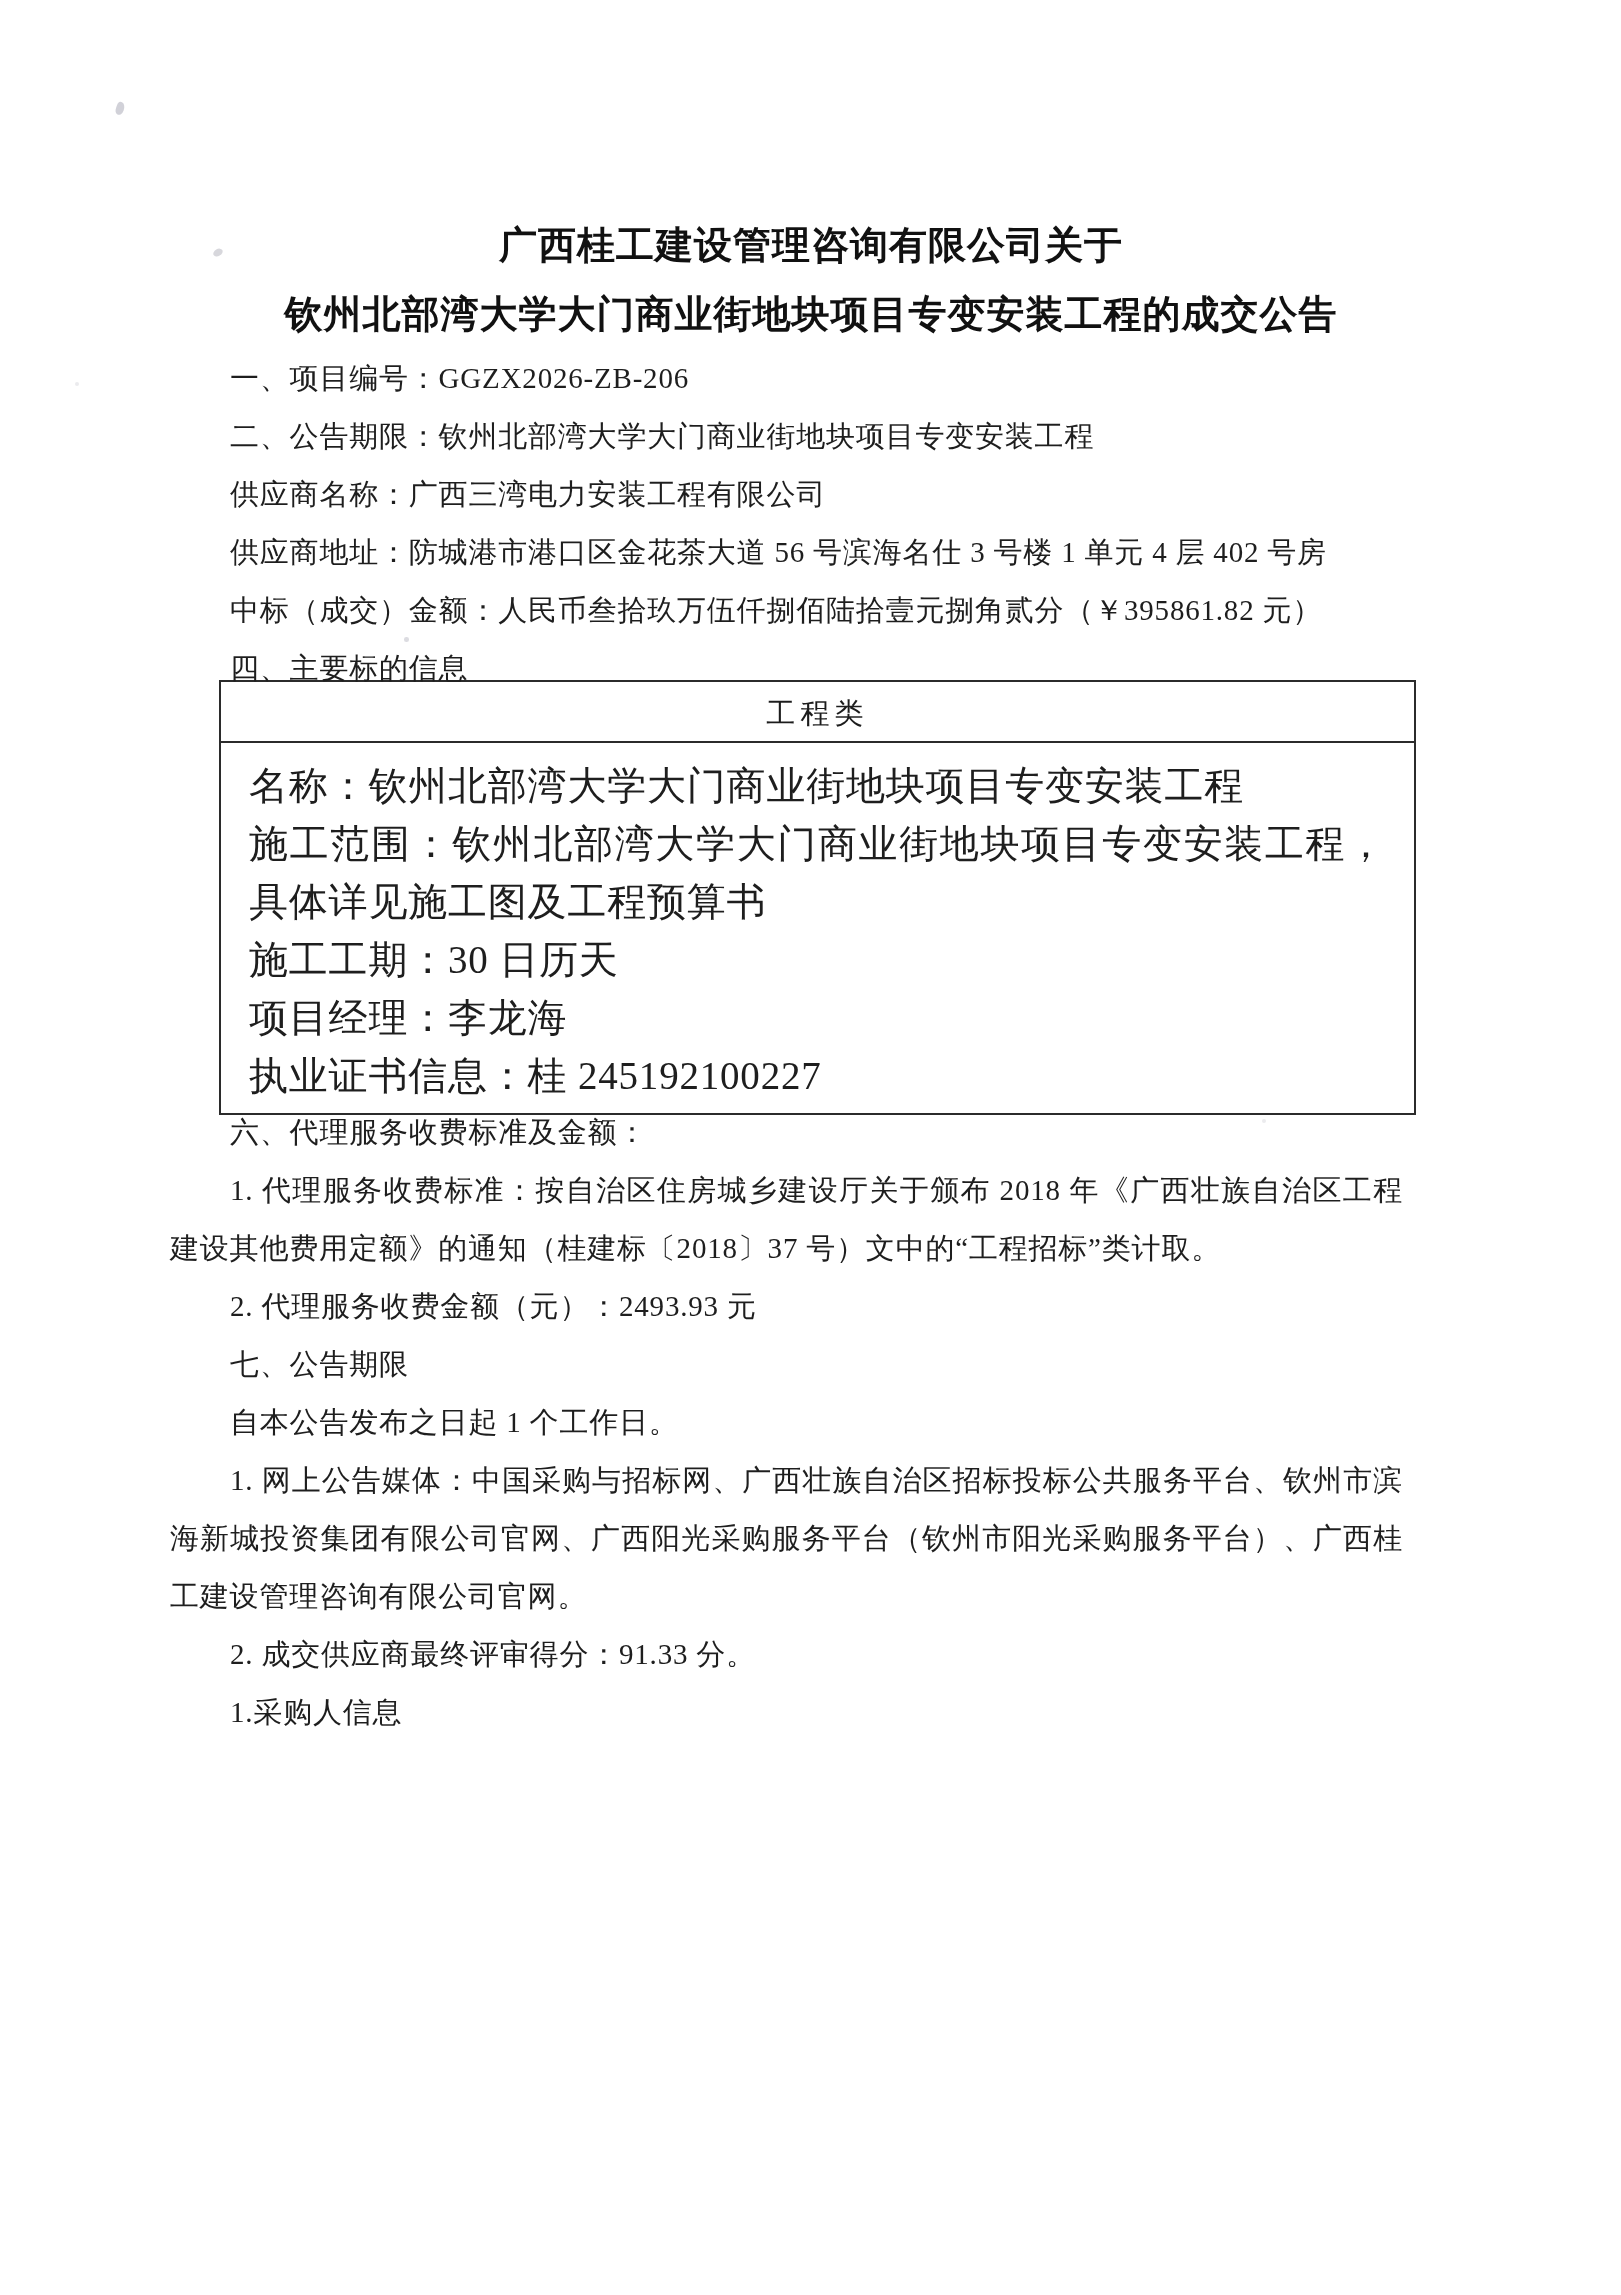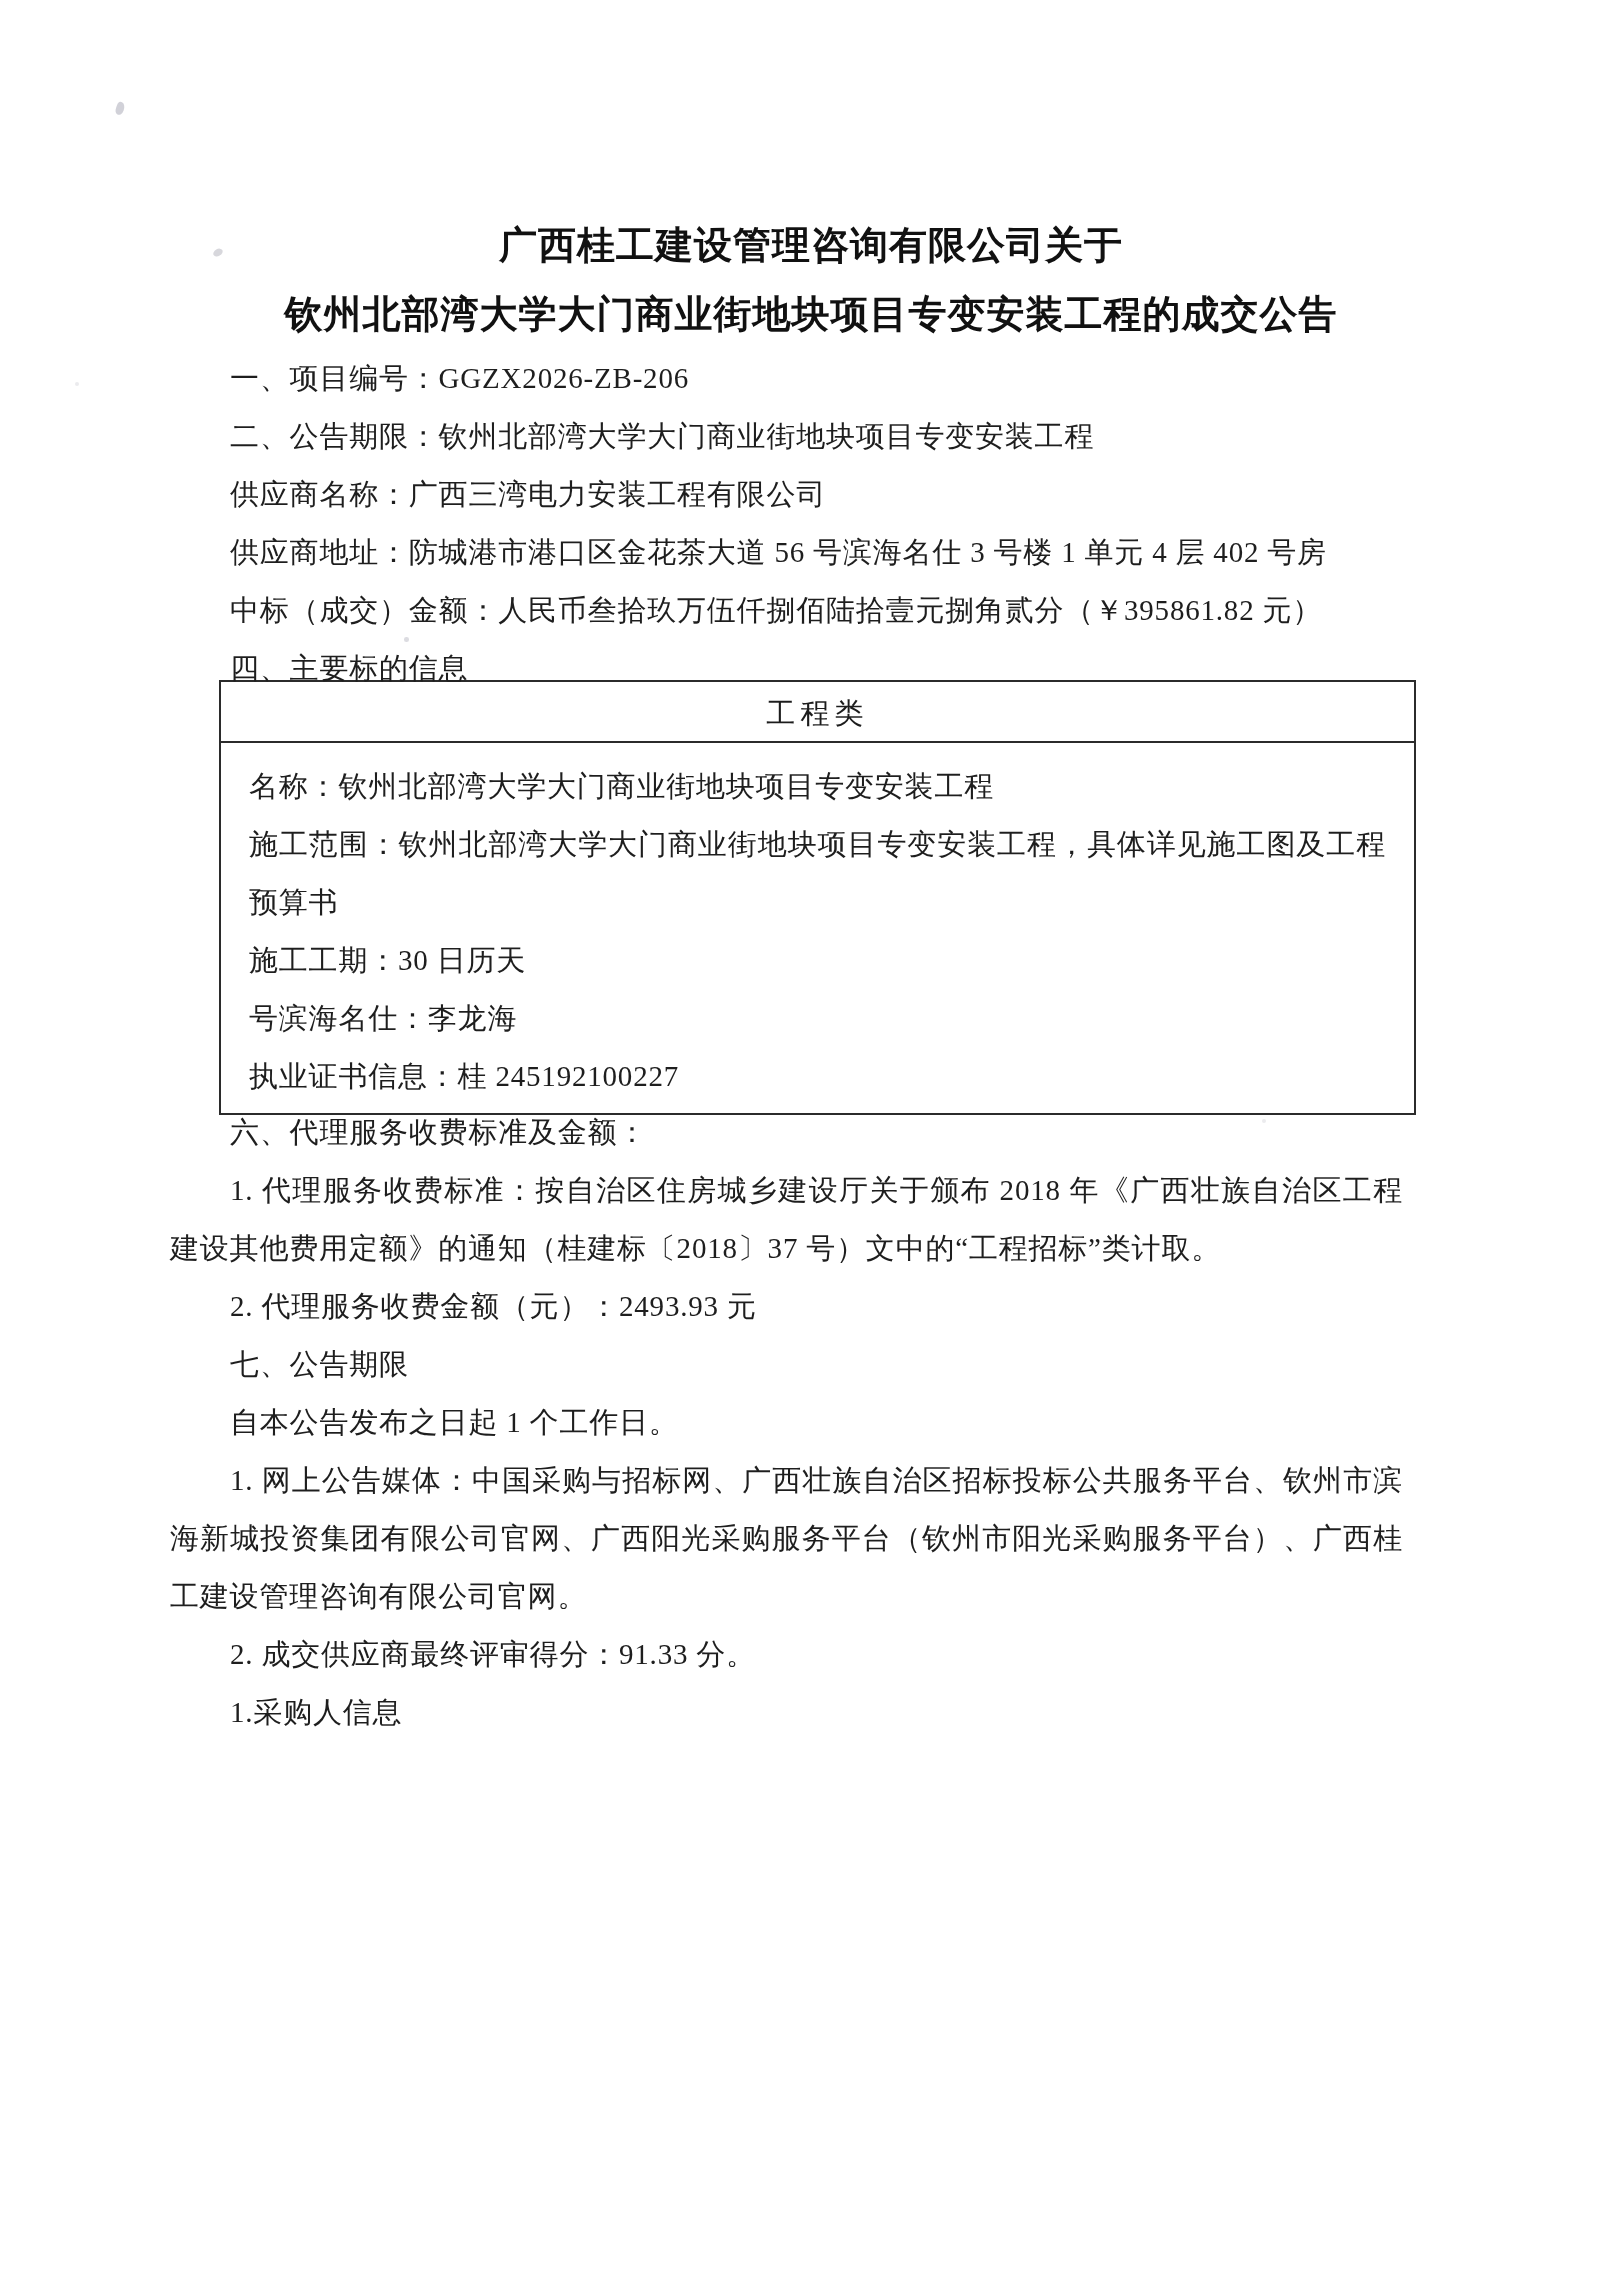--- a/index.html
+++ b/index.html
@@ -50,21 +50,21 @@
     letter-spacing:5.1px;
     border-bottom:2.6px solid #2b2b2b;
     color:#1c1c1c;
     font-family:Liberation Serif, serif;
   }
   .award-table .t-body{
     padding:13.3px 28px 8.2px 28px;
   }
   .award-table .t-body p{
     margin:0;
-    font-size:29px;
+    font-size:39px;
     line-height:58px;
     letter-spacing:0.8px;
     text-align:justify;
     color:#1e1e1e;
   }
   .after-table p.line:first-child{margin-top:-11.8px;}
   
   .stamp{
     position:absolute;
     left:419px;top:1782px;
@@ -105,21 +105,21 @@
     <p class="line">供应商地址：防城港市港口区金花茶大道 56 号滨海名仕 3 号楼 1 单元 4 层 402 号房</p>
     <p class="line">中标（成交）金额：人民币叁拾玖万伍仟捌佰陆拾壹元捌角贰分（￥395861.82 元）</p>
     <p class="line">四、主要标的信息</p>
 
     <div class="award-table">
       <div class="t-header">工程类</div>
       <div class="t-body">
         <p>名称：钦州北部湾大学大门商业街地块项目专变安装工程</p>
         <p>施工范围：钦州北部湾大学大门商业街地块项目专变安装工程，具体详见施工图及工程预算书</p>
         <p>施工工期：30 日历天</p>
-        <p>号滨海名仕：李龙海</p>
+        <p>项目经理：李龙海</p>
         <p>执业证书信息：桂 245192100227</p>
       </div>
     </div>
 
     <div class="after-table">
       <p class="line">六、代理服务收费标准及金额：</p>
       <p class="line">1. 代理服务收费标准：按自治区住房城乡建设厅关于颁布 2018 年《广西壮族自治区工程建设其他费用定额》的通知（桂建标〔2018〕37 号）文中的“工程招标”类计取。</p>
       <p class="line">2. 代理服务收费金额（元）：2493.93 元</p>
       <p class="line">七、公告期限</p>
       <p class="line">自本公告发布之日起 1 个工作日。</p>

